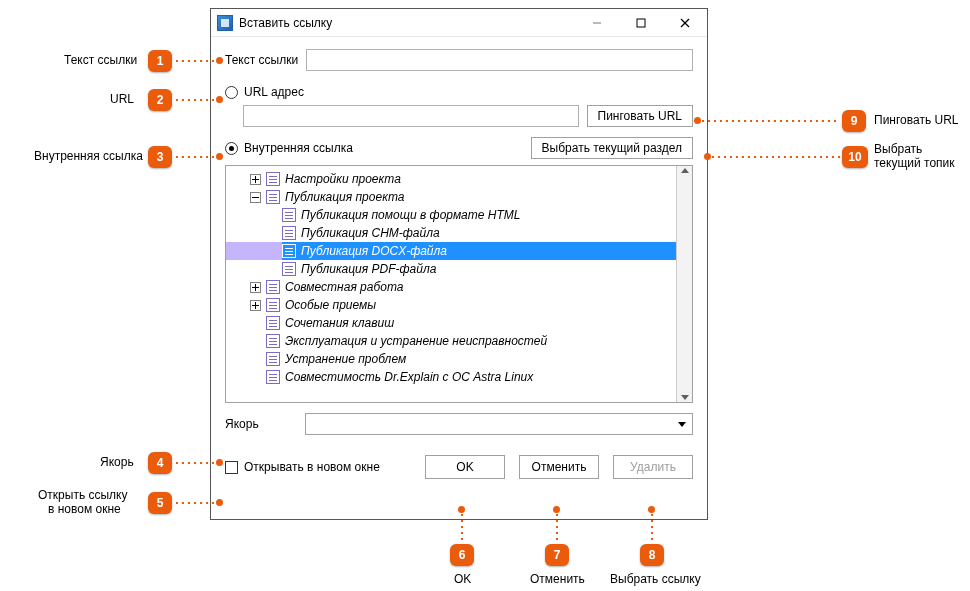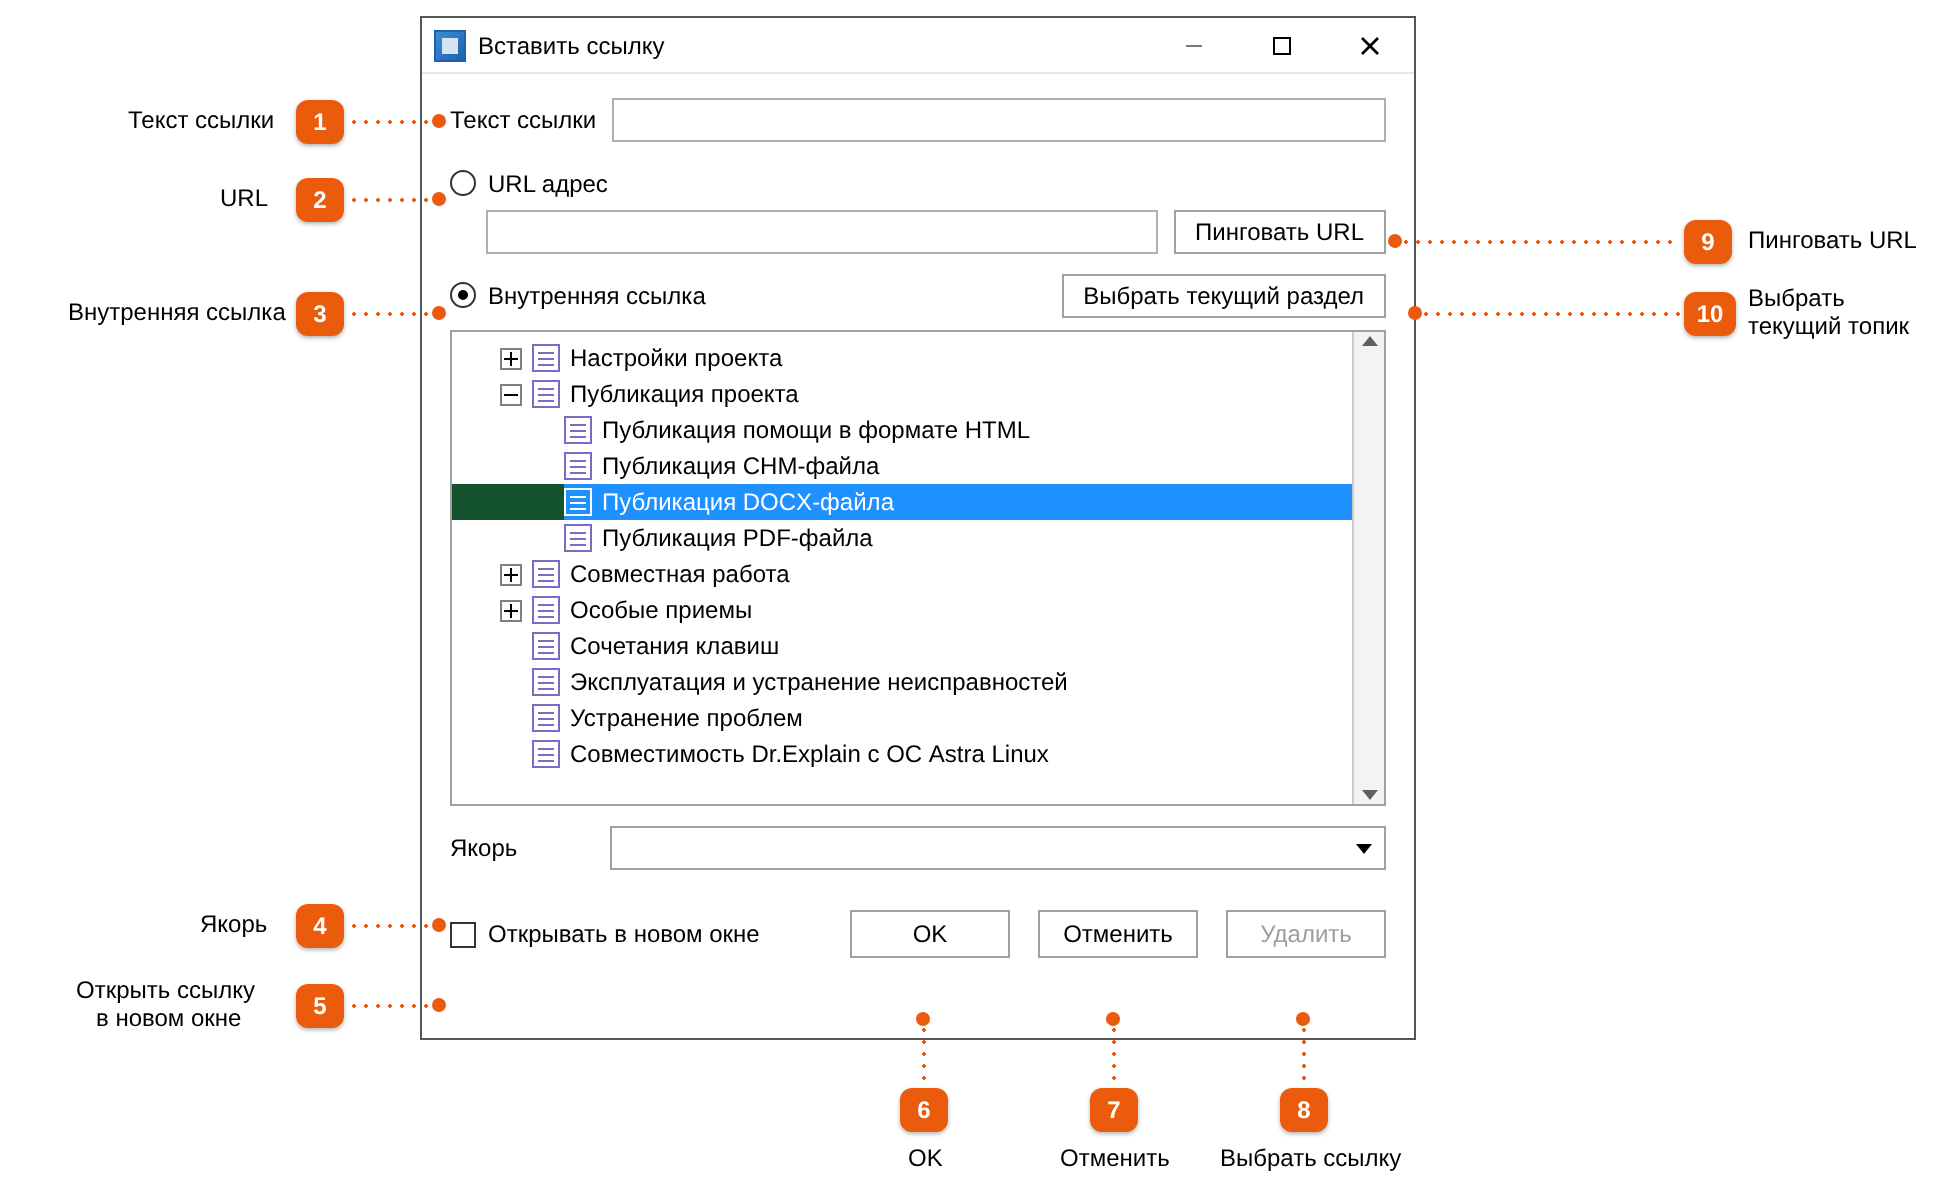--- a/index.html
+++ b/index.html
@@ -58,21 +58,21 @@
     flex: 1 1 auto;
   }
 
   .row { display:flex; align-items:center; }
   .row1 { margin-bottom: 10px; }
   .label { padding-right: 8px; }
   .textinput {
     flex:1; height:22px; border:1px solid #b0b0b0; background:#fff;
   }
 
-  .radio-row { margin-top: 4px; display:flex; }
+  .radio-row { margin-top: 4px; display:flex; align-items:center; }
   .radio {
     width:13px; height:13px; border:1px solid #333; border-radius:50%;
     margin-right:6px; position:relative; background:#fff;
   }
   .radio.checked::after{
     content:""; position:absolute; left:3px; top:3px; width:5px; height:5px;
     border-radius:50%; background:#000;
   }
 
   .url-input-row { margin: 6px 0 10px 18px; display:flex; gap:8px; }
@@ -94,21 +94,21 @@
   }
   .tree-scroll {
     position:absolute; right:0; top:0; bottom:0; width:16px;
     border-left:1px solid #ccc; background:#f3f3f3;
     display:flex; flex-direction:column; align-items:center; justify-content:space-between;
     padding:2px 0;
   }
   .tree-scroll .arrow{ width:0;height:0; border-left:4px solid transparent;border-right:4px solid transparent;}
   .tree-scroll .arrow.up{border-bottom:5px solid #606060;}
   .tree-scroll .arrow.down{border-top:5px solid #606060;}
-  .tree-content { position:absolute; left:0; top:0; right:16px; bottom:0; padding:4px 0; }
+  .tree-content { position:absolute; left:0; top:0; right:16px; bottom:0; padding:4px 0;font-style:italic; }
 
   .tree-item {
     display:flex; align-items:center; height:18px; line-height:18px;
     padding-left:8px;
   }
   .tree-item.d1 { padding-left: 24px; }
   .tree-item.d2 { padding-left: 56px; }
   .tree-item.d1noexp { padding-left: 40px; }
   .expander {
     width:11px; height:11px; border:1px solid #808080; background:#fff;
@@ -122,21 +122,21 @@
   }
   .doc-icon {
     width:14px; height:14px; border:1px solid #7a6cc4; background:#fff;
     margin-right:5px; position:relative; flex:0 0 auto;
   }
   .doc-icon::before{
     content:""; position:absolute; left:2px; right:2px; top:3px; height:1px; background:#7a6cc4;
     box-shadow: 0 3px 0 #7a6cc4, 0 6px 0 #7a6cc4;
   }
   .tree-item.selected {
-    background:#14532d; color:#fff;
+    background:#c4b5fd; color:#fff;
   }
   .tree-item.selected .doc-icon { border-color:#fff; background:#1e90ff; }
   .tree-item.selected .doc-icon::before { background:#fff; box-shadow:0 3px 0 #fff,0 6px 0 #fff; }
   .sel-wrap { display:flex; align-items:center; width:100%; padding-right:6px; }
   .tree-item.selected .sel-wrap { background:#1e90ff; }
 
   .anchor-row { margin-top:10px; display:flex; align-items:center; }
   .anchor-row .label { width:80px; }
   .combo {
     flex:1; height:22px; border:1px solid #a0a0a0; background:#fff;

